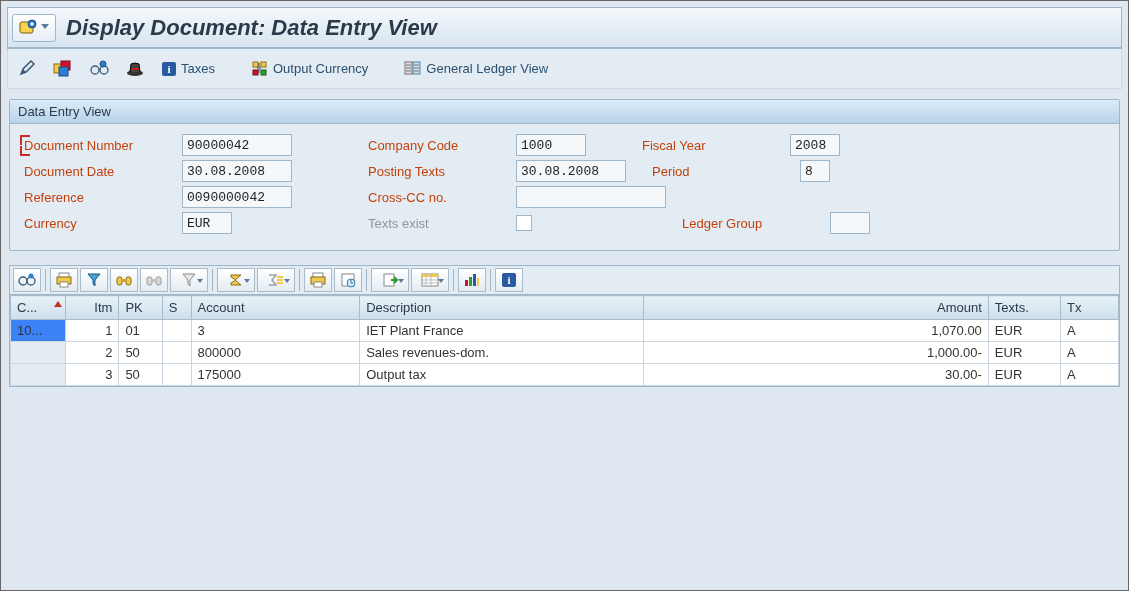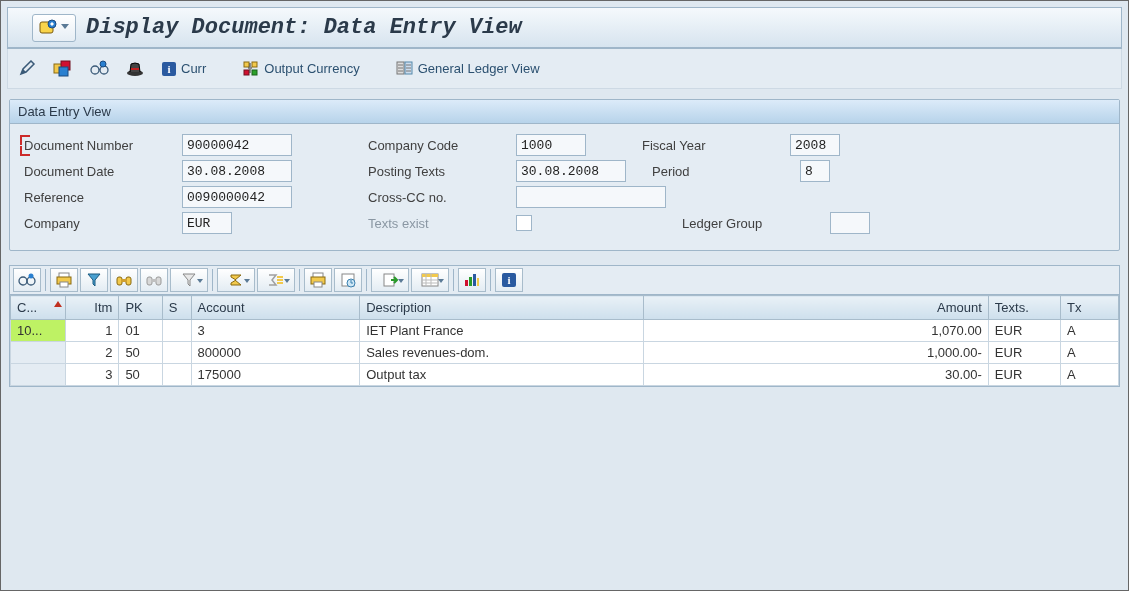--- a/index.html
+++ b/index.html
@@ -17,25 +17,24 @@
     position: relative;
     border: 1px solid #666;
     overflow: hidden;
   }
   
   .title-bar {
     background: linear-gradient(#f5f9fc, #d7e4ef);
     border: 1px solid #9fb6c9;
     border-bottom: 2px solid #9fb6c9;
     margin: 6px 6px 0 6px;
-    padding: 4px 24px;
+    padding: 4px 4px;
     display: flex;
     align-items: center;
     height: 42px;
-    font-family: Liberation Mono, monospace;
   }
   .title-icon-btn {
     width: 44px;
     height: 28px;
     border: 1px solid #9fb6c9;
     background: linear-gradient(#fff,#e6eef5);
     border-radius: 3px;
     display: flex;
     align-items: center;
     justify-content: center;
@@ -94,21 +93,21 @@
     padding: 6px 14px 12px 14px;
   }
   .row {
     display: flex;
     align-items: center;
     margin: 4px 0;
     gap: 8px;
   }
   .fld-label {
     width: 150px;
-    color: #404040;
+    color: #c2410c;
     white-space: nowrap;
   }
   .fld-label.gray { color: #8a97a3; }
   .fld-label.focus {
     position: relative;
   }
   .fld-label.focus:before, .fld-label.focus:after {
     content: '';
     position: absolute;
     width: 8px; height: 8px;
@@ -207,21 +206,21 @@
   table.data td.r { text-align: right; }
   .sort-ind {
     position: absolute;
     right: 3px; top: 5px;
     width: 0; height: 0;
     border-left: 4px solid transparent;
     border-right: 4px solid transparent;
     border-bottom: 6px solid #c03020;
   }
   td.hl {
-    background: #bef264;
+    background: #3b82f6;
   }
   td.fill {
     background: #e4ecf3;
   }
   
   svg { display: block; }
 </style>
 </head>
 <body>
 
@@ -268,21 +267,21 @@
         <ellipse cx="10" cy="13" rx="8" ry="3" fill="#333"></ellipse>
         <path d="M5 12 L6 4 Q10 2 14 4 L15 12" fill="#444" stroke="#000"></path>
         <rect x="6" y="8" width="8" height="2" fill="#c02020"></rect>
       </svg>
     </div>
     <div class="tbtn">
       <svg width="16" height="16">
         <rect x="1" y="1" width="14" height="14" rx="2" fill="#2a5aa0"></rect>
         <text x="8" y="12" text-anchor="middle" fill="#fff" font-weight="bold" font-size="11" font-family="Georgia">i</text>
       </svg>
-      <span class="lbl">Curr</span>
+      <span class="lbl">Taxes</span>
     </div>
     <div class="spacer"></div>
     <div class="tbtn">
       <svg width="18" height="18">
         <rect x="2" y="2" width="5" height="5" fill="#f2c94c" stroke="#8a6a10"></rect>
         <rect x="10" y="2" width="5" height="5" fill="#f2c94c" stroke="#8a6a10"></rect>
         <rect x="2" y="10" width="5" height="5" fill="#d01030" stroke="#701020"></rect>
         <rect x="10" y="10" width="5" height="5" fill="#2aa02a" stroke="#1a601a"></rect>
         <path d="M8 3 L8 7 M6 8 L10 8 M8 9 L8 13" stroke="#333"></path>
       </svg>
@@ -327,21 +326,21 @@
 
       <div class="row">
         <div class="fld-label">Reference</div>
         <input class="fld-input w100" readonly="" value="0090000042" style="">
         <div style="width:60px"></div>
         <div class="fld-label" style="width:140px">Cross-CC no.</div>
         <input class="fld-input w150" readonly="" value="" style="">
       </div>
 
       <div class="row">
-        <div class="fld-label">Company</div>
+        <div class="fld-label">Currency</div>
         <input class="fld-input" style="width: 50px;" readonly="" value="EUR">
         <div style="width:120px"></div>
         <div class="fld-label gray" style="width:140px">Texts exist</div>
         <div class="chk"></div>
         <div style="width:134px"></div>
         <div class="fld-label" style="width:140px">Ledger Group</div>
         <input class="fld-input" style="width: 40px;" readonly="" value="">
       </div>
 
     </div>

